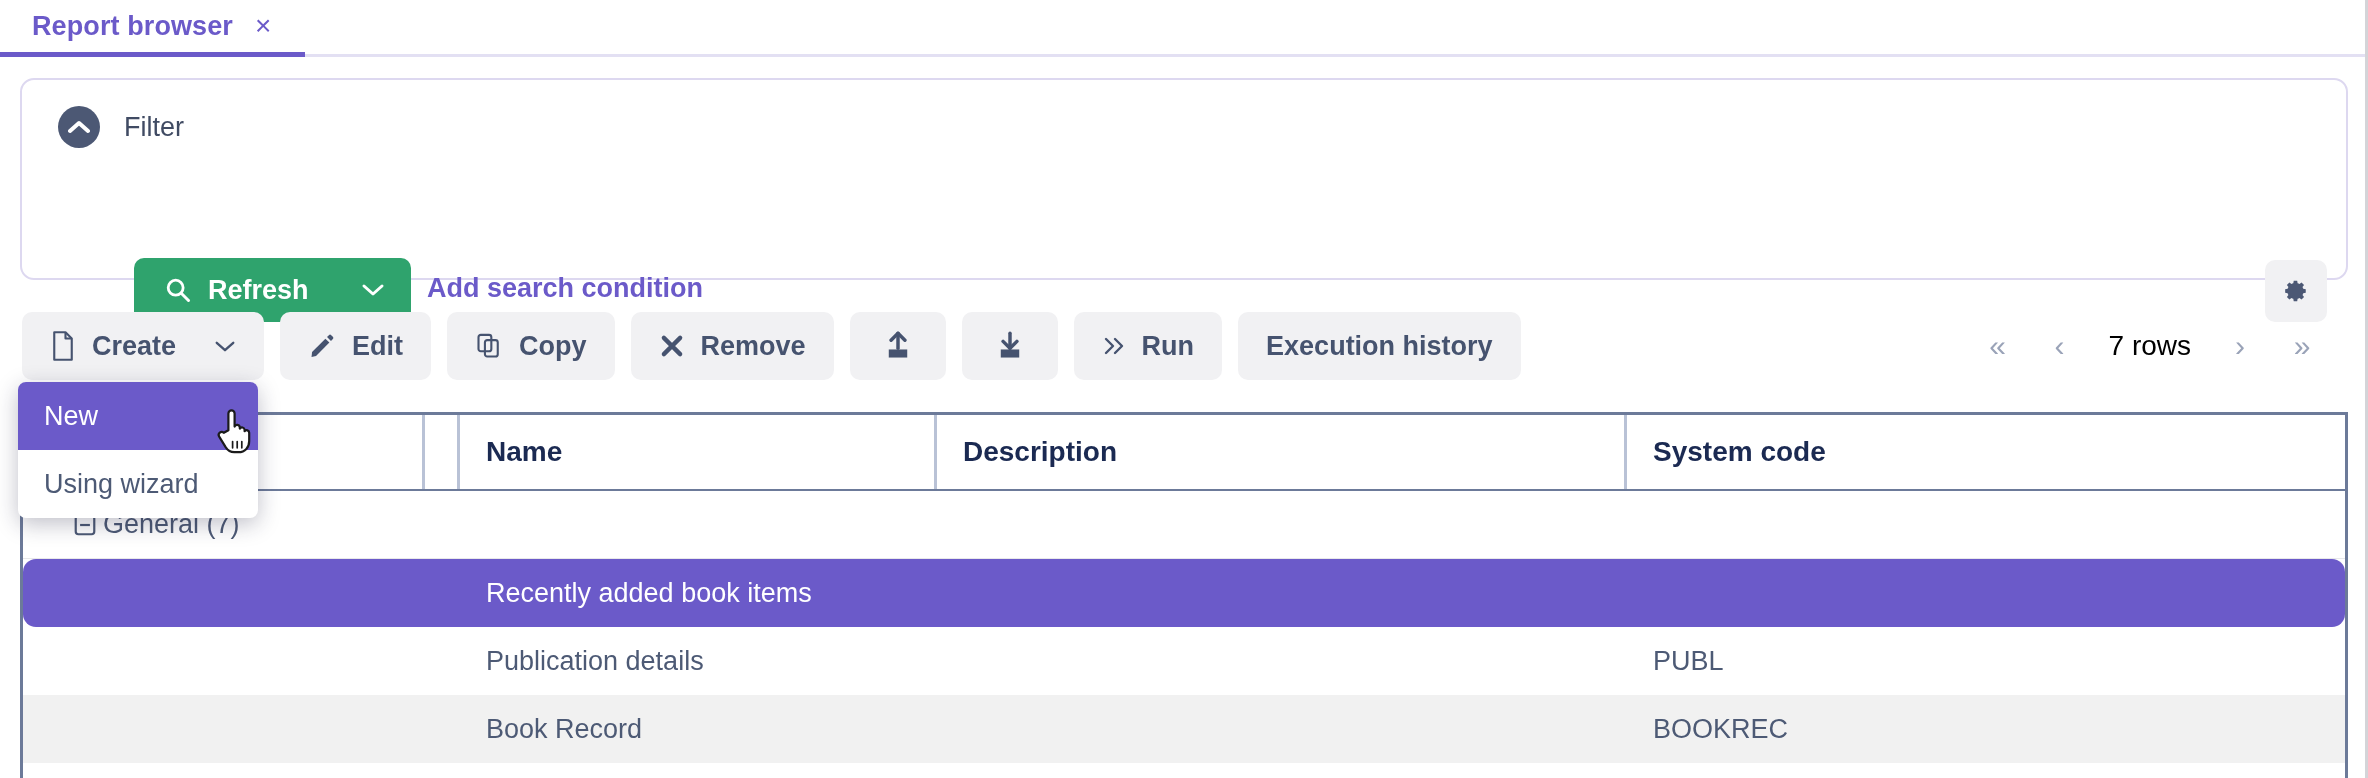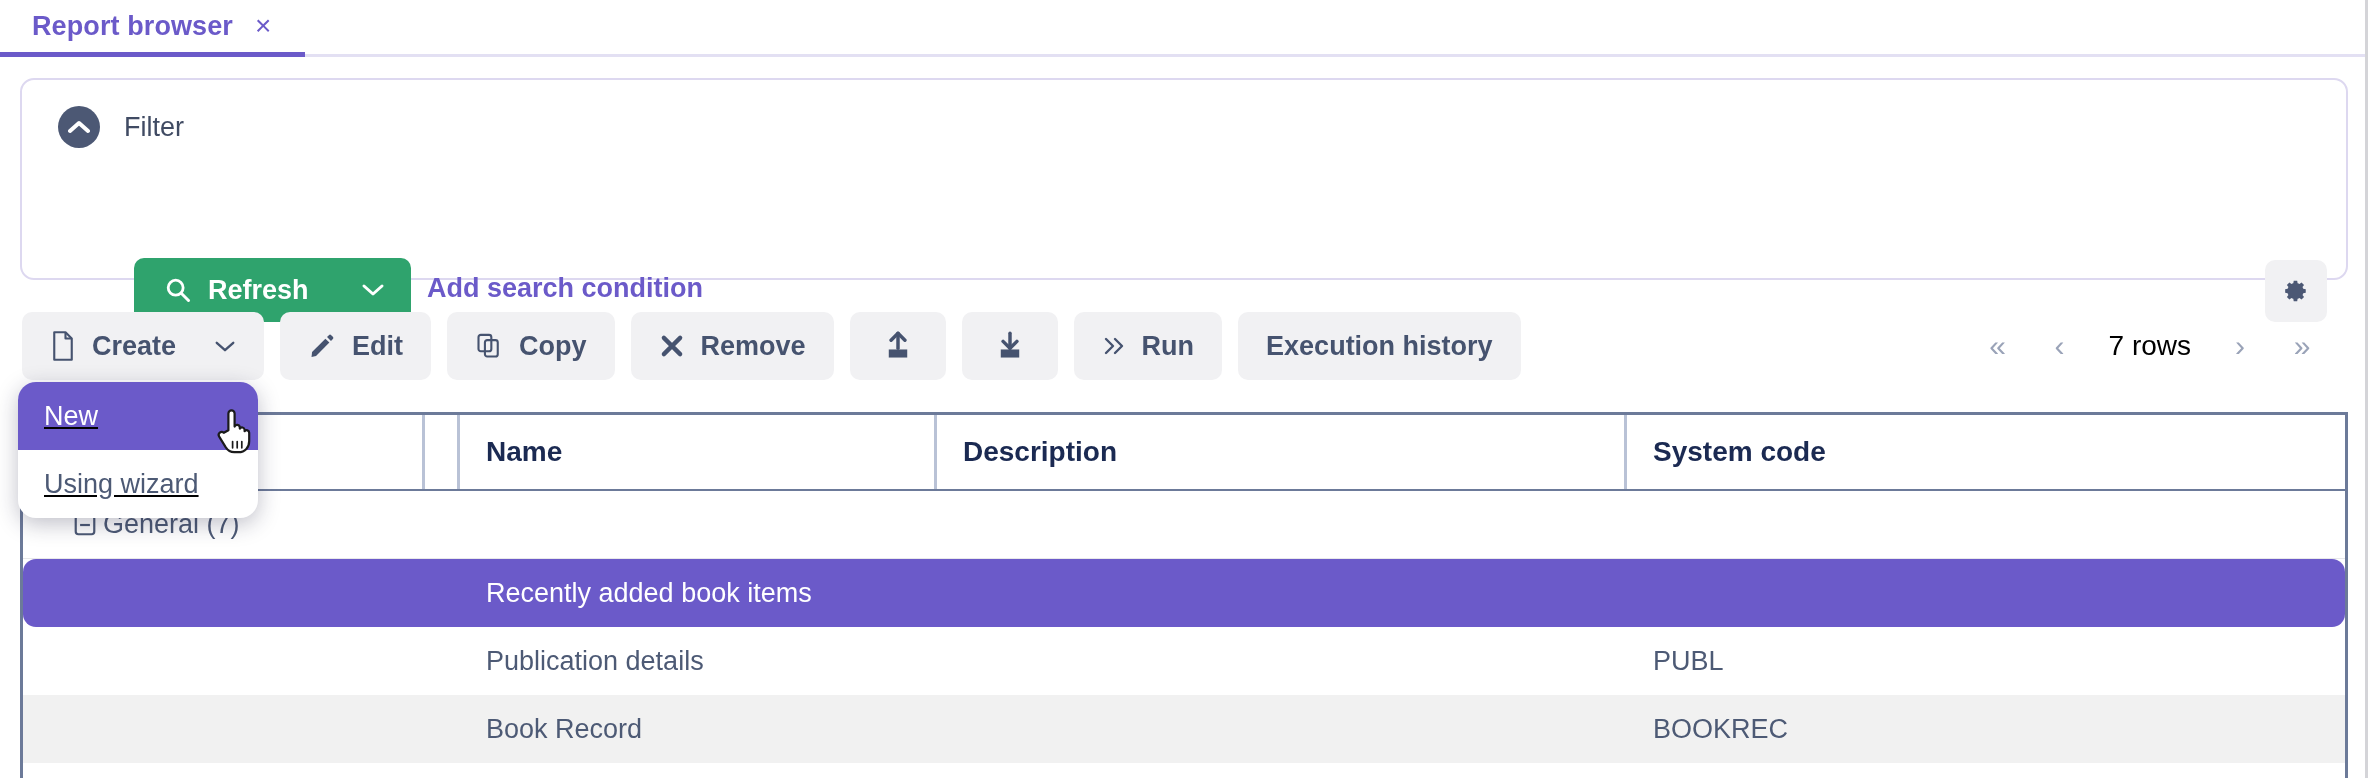--- a/index.html
+++ b/index.html
@@ -135,23 +135,23 @@
     padding-left: 50px; color: #4d5a75; font-size: 27px;
   }
   .grow.selected { background: #6b5ac9; border-radius: 13px; }
   .grow.selected .cell { color: #ffffff; }
   .grow.odd { background: #f1f1f1; }
   .grow.even { background: #ffffff; }
 
   
   #create-dropdown {
     position: absolute; left: 18px; top: 382px; width: 240px;
-    background: #ffffff; border-radius: 18px;
+    background: #ffffff; border-radius: 8px;
     box-shadow: 0 6px 22px rgba(30,30,60,.28);
-    overflow: hidden; z-index: 40; text-decoration: underline;
+    overflow: hidden; z-index: 40;
   }
   #create-dropdown .mitem {
     height: 68px; display: flex; align-items: center; padding-left: 26px;
     font-size: 27px; color: #4d5a75; cursor: pointer;
   }
   #create-dropdown .mitem.active { background: #6b5ac9; color: #ffffff; }
 
   #mouse-cursor { position: absolute; left: 214px; top: 405px; z-index: 60; pointer-events: none; }
 </style>
 </head>

